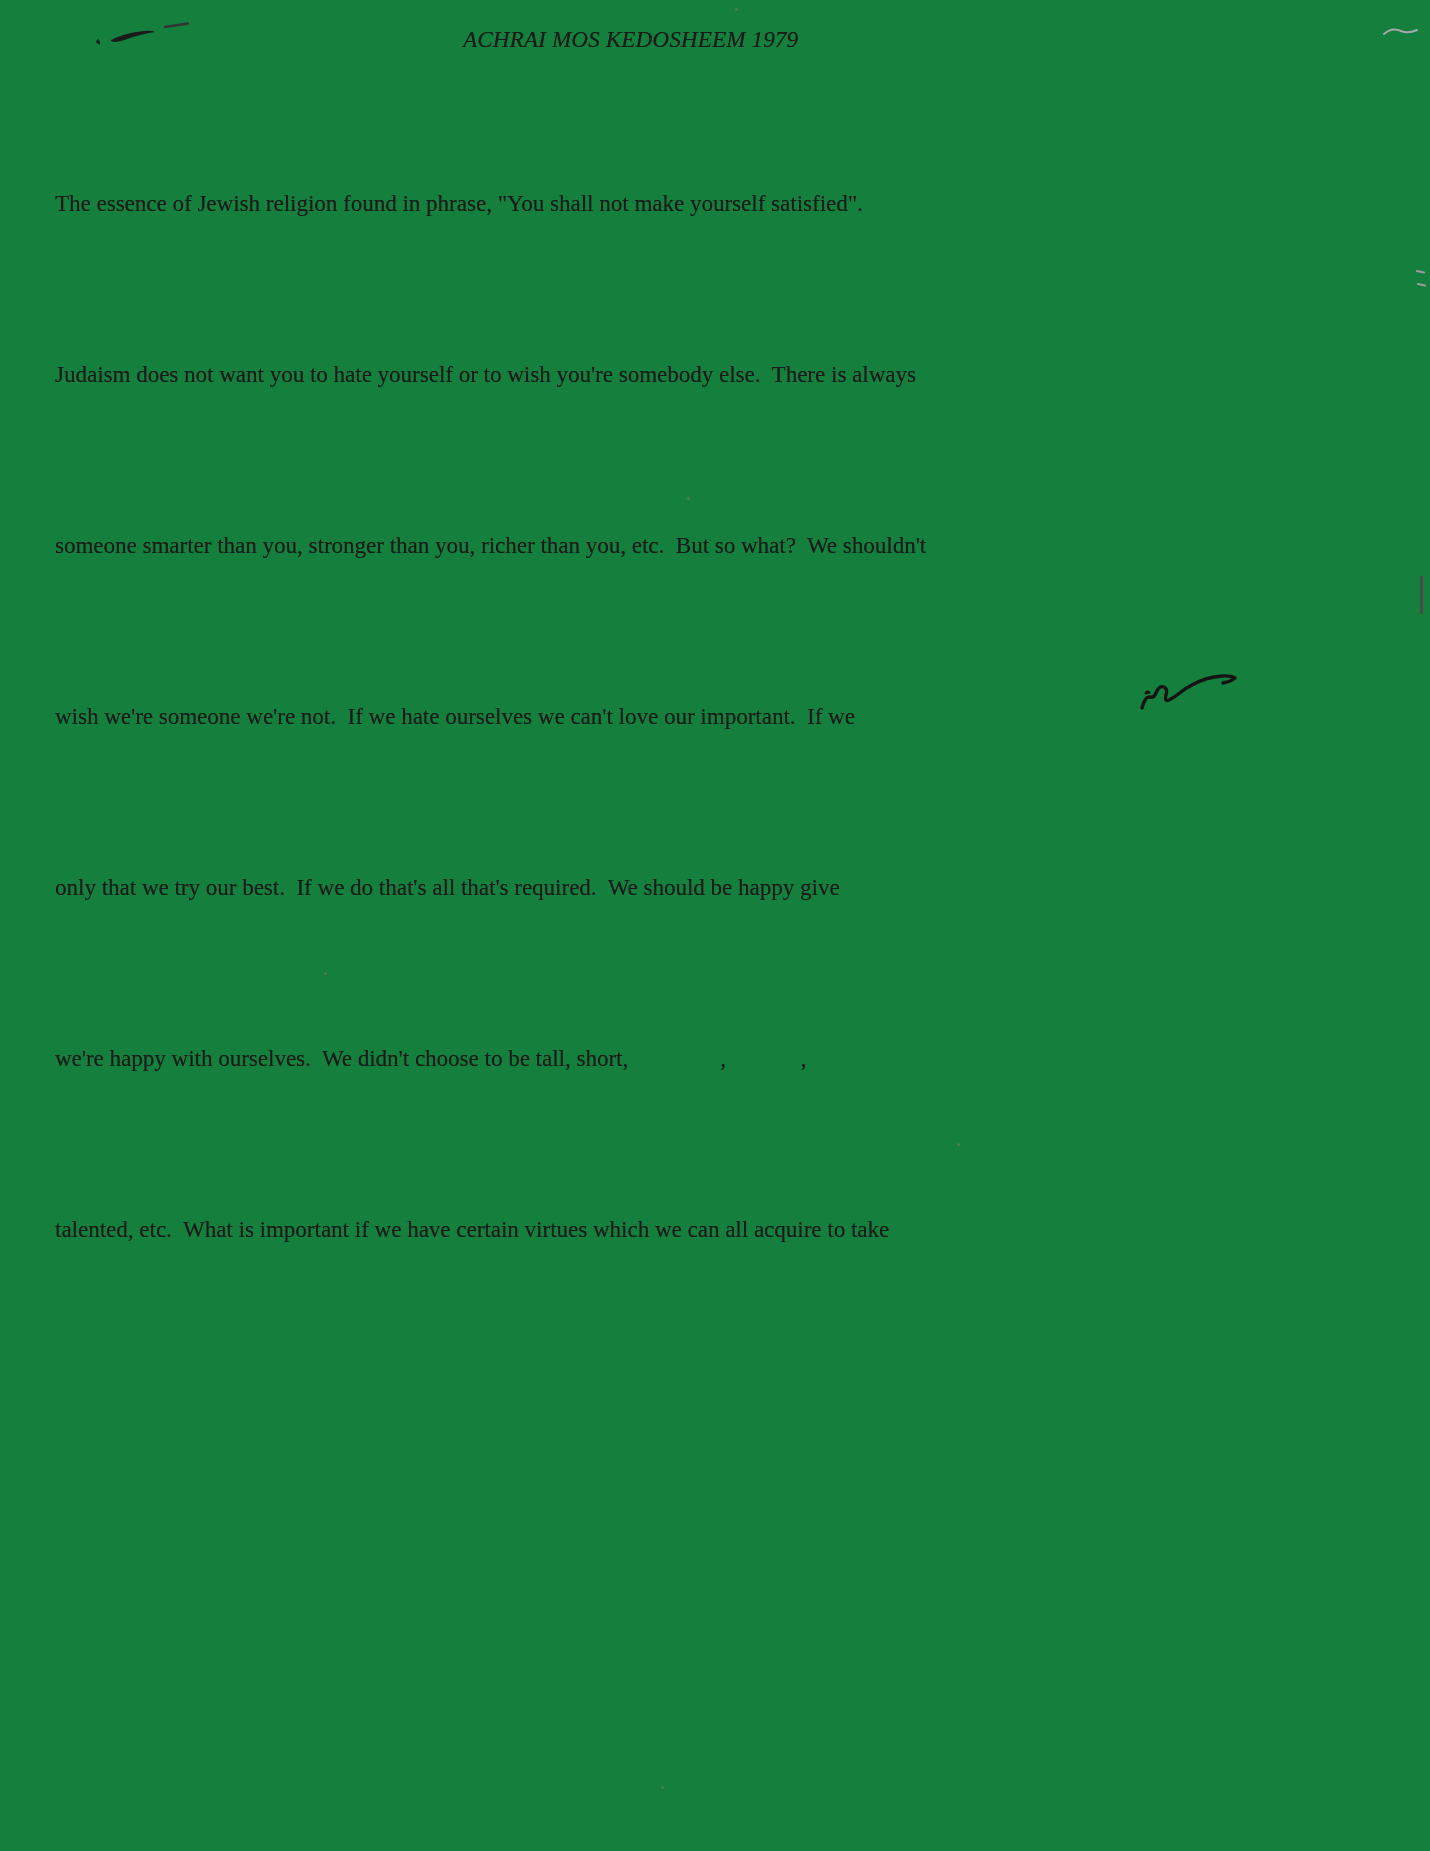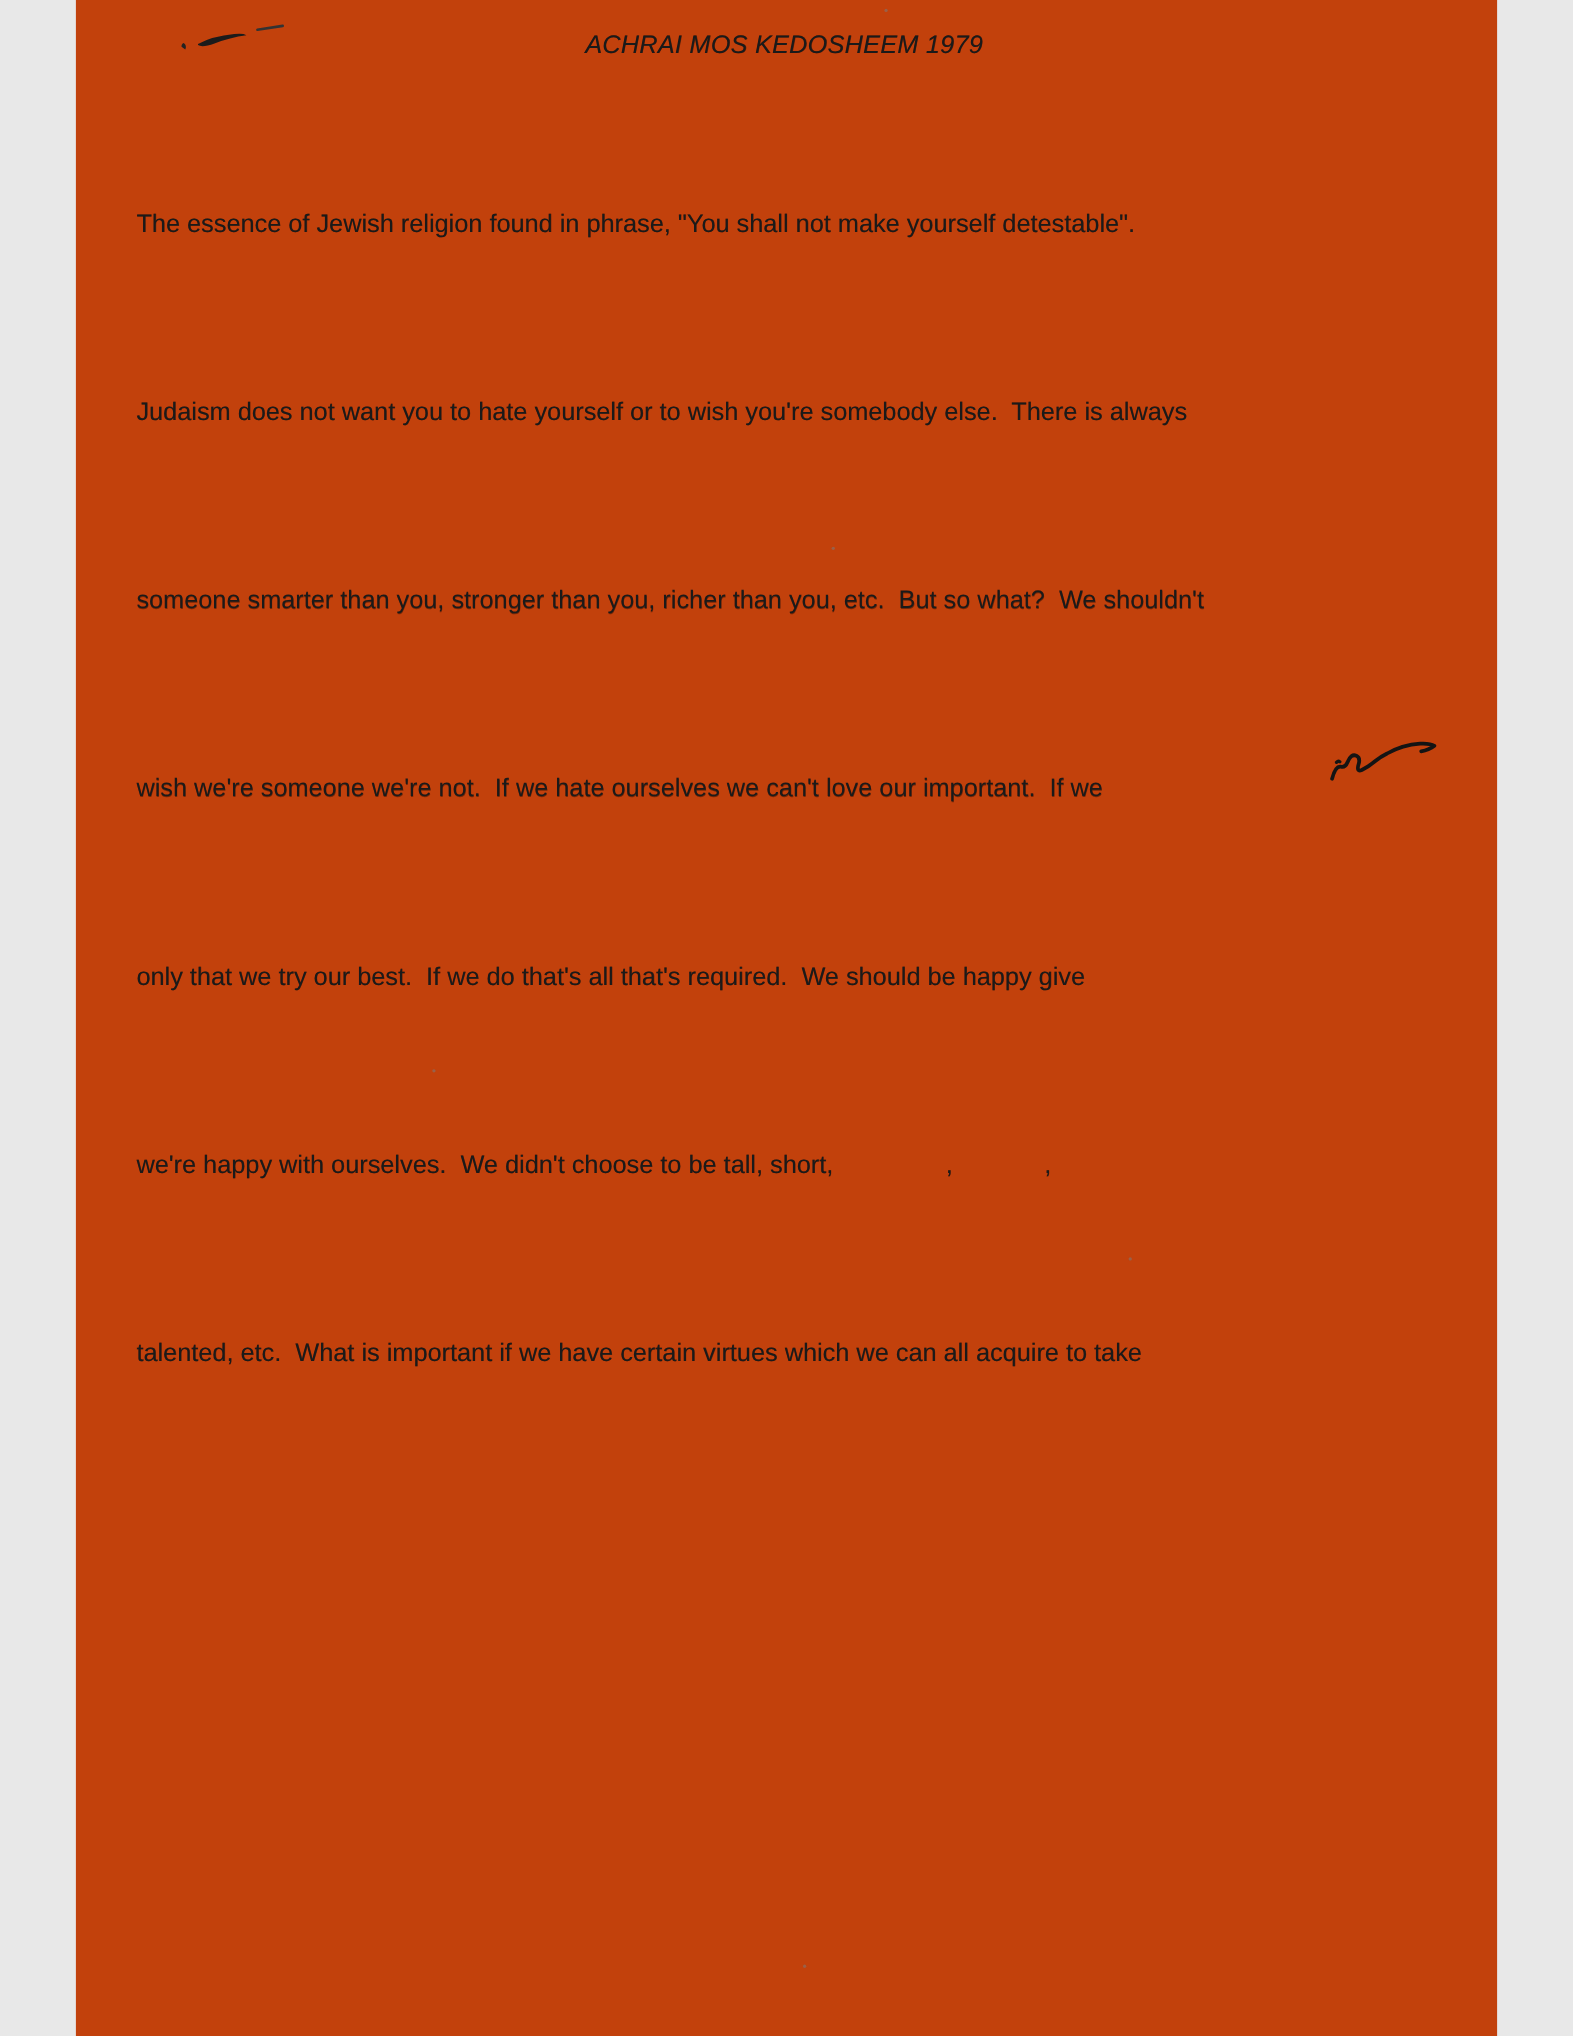--- a/index.html
+++ b/index.html
@@ -1,22 +1,22 @@
 <!DOCTYPE html>
 <html><head>
 <meta charset="utf-8">
 <style>
   html,body{margin:0;padding:0;background:#e8e8e8;}
   .page{
     position:relative;
-    width:1292px;height:1851px;
+    width:1430px;height:1851px;
     margin:0 auto;
-    background:#c2410c;
+    background:#15803d;
     overflow:hidden;
-    font-family:Liberation Sans, sans-serif;
+    font-family:Liberation Serif, serif;
     color:#1a1a1a;
   }
   .doc-title{
     position:absolute;
     top:25px;left:463px;
     font-size:23px;line-height:30px;
     font-style:italic;
     letter-spacing:0.2px;
     white-space:pre;
     text-shadow:0.3px 0.3px 0 rgba(0,0,0,0.45);
@@ -57,21 +57,21 @@
 
   <svg class="mark" style="left:1414px;top:268px;" width="14" height="24" viewBox="0 0 14 24">
     <path d="M3,3 l7,1.5 M4,16 l7,1.5" stroke="#9b9b9b" stroke-width="2.2" fill="none" stroke-linecap="round"></path>
   </svg>
 
   <div class="edge-bar"></div>
 
   <div class="doc-title">ACHRAI MOS KEDOSHEEM 1979</div>
 
   <div class="body-text">
-    <div class="line">The essence of Jewish religion found in phrase, "You shall not make yourself detestable".</div>
+    <div class="line">The essence of Jewish religion found in phrase, "You shall not make yourself satisfied".</div>
     <div class="line">Judaism does not want you to hate yourself or to wish you're somebody else.  There is always</div>
     <div class="line">someone smarter than you, stronger than you, richer than you, etc.  But so what?  We shouldn't</div>
     <div class="line">wish we're someone we're not.  If we hate ourselves we can't love our important.  If we</div>
     <div class="line">only that we try our best.  If we do that's all that's required.  We should be happy give</div>
     <div class="line">we're happy with ourselves.  We didn't choose to be tall, short,                ,             ,</div>
     <div class="line">talented, etc.  What is important if we have certain virtues which we can all acquire to take</div>
     
     
     
     

